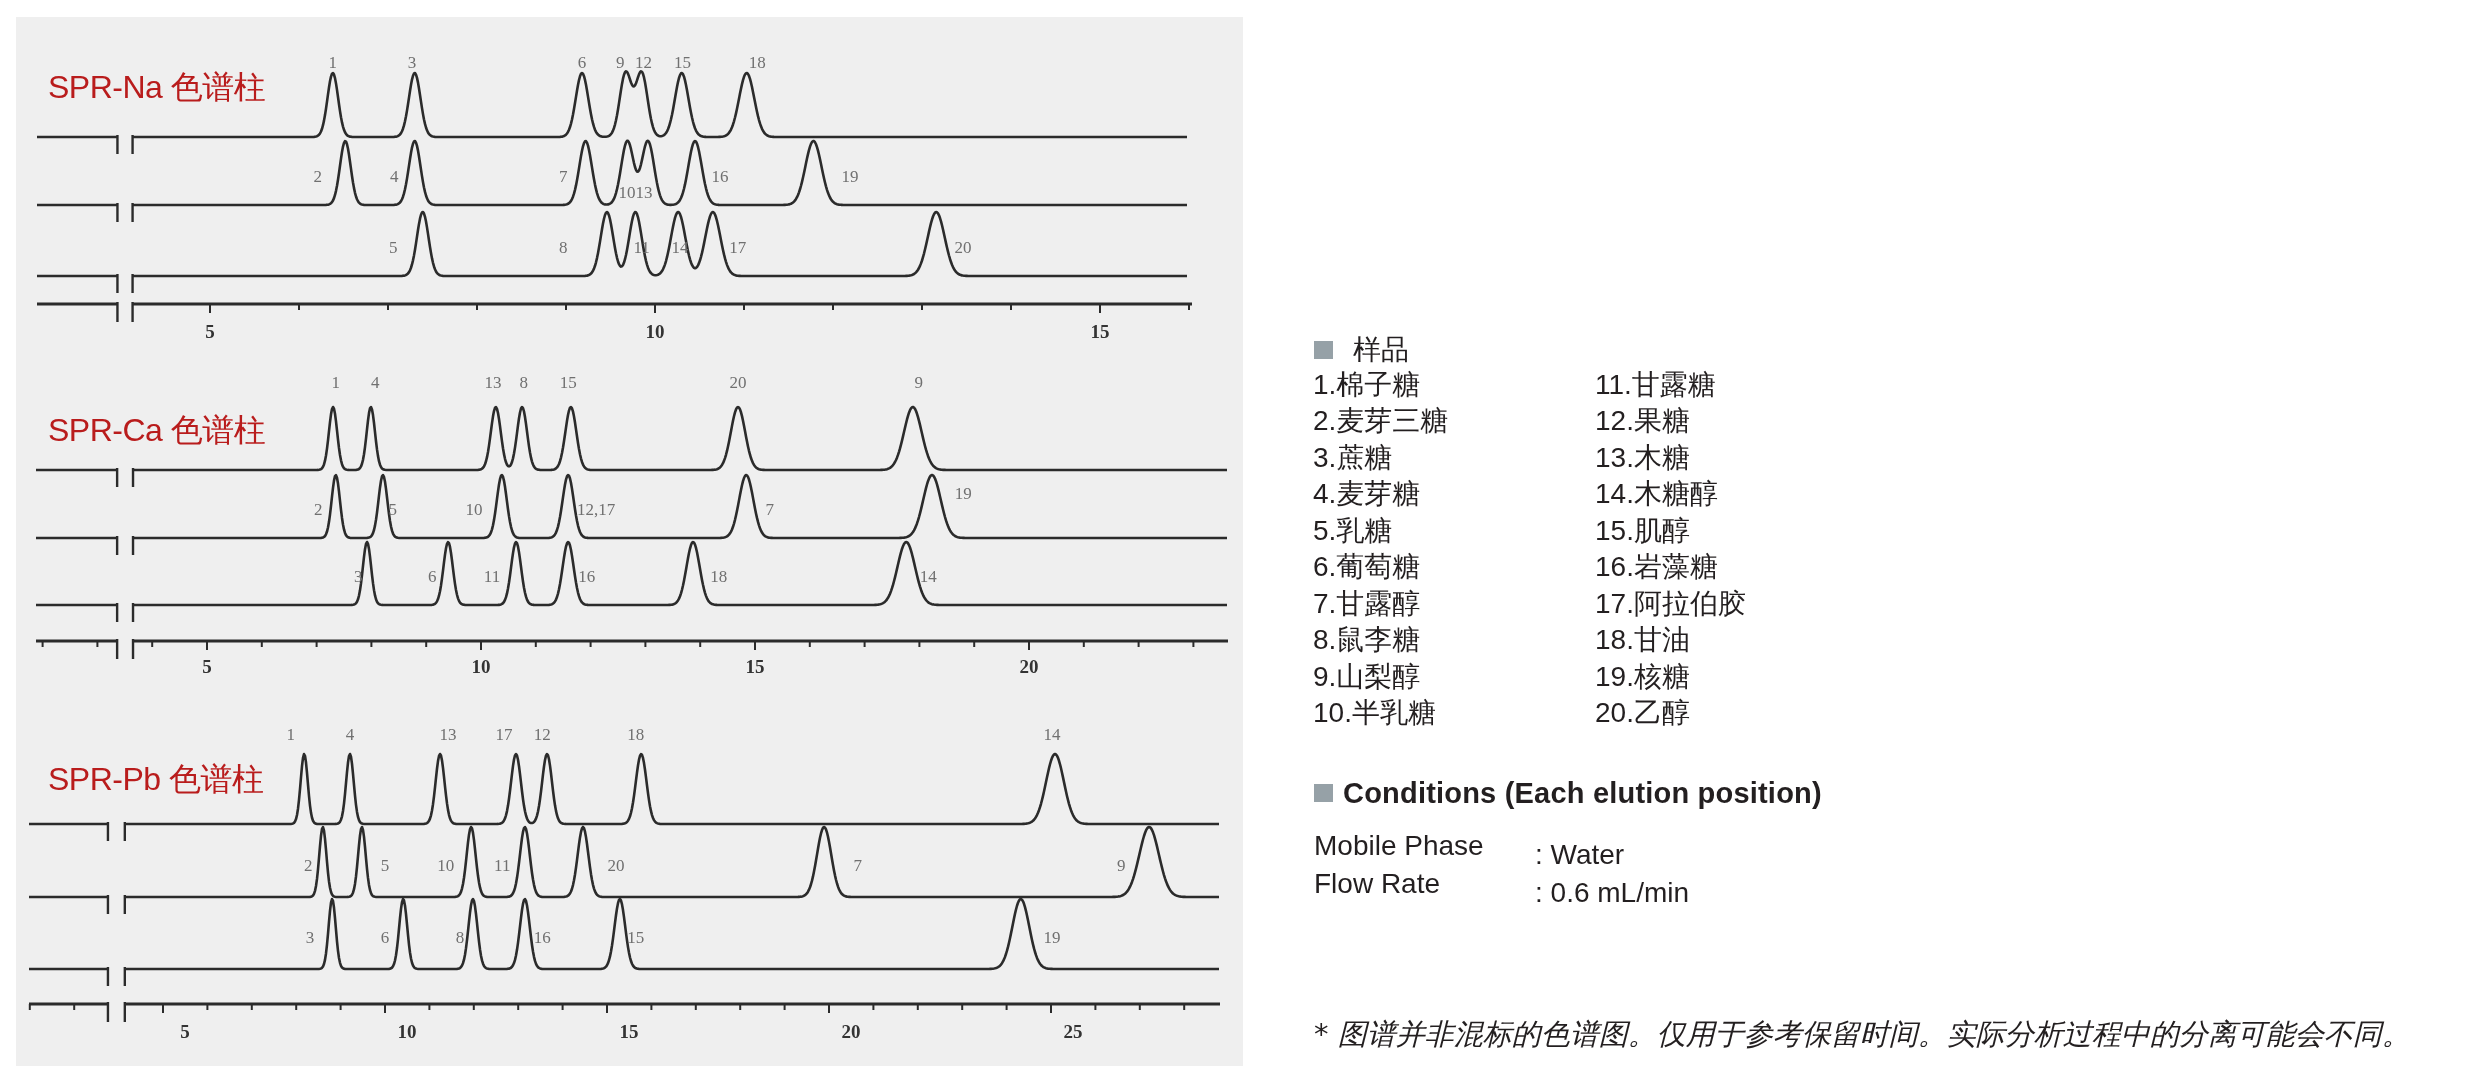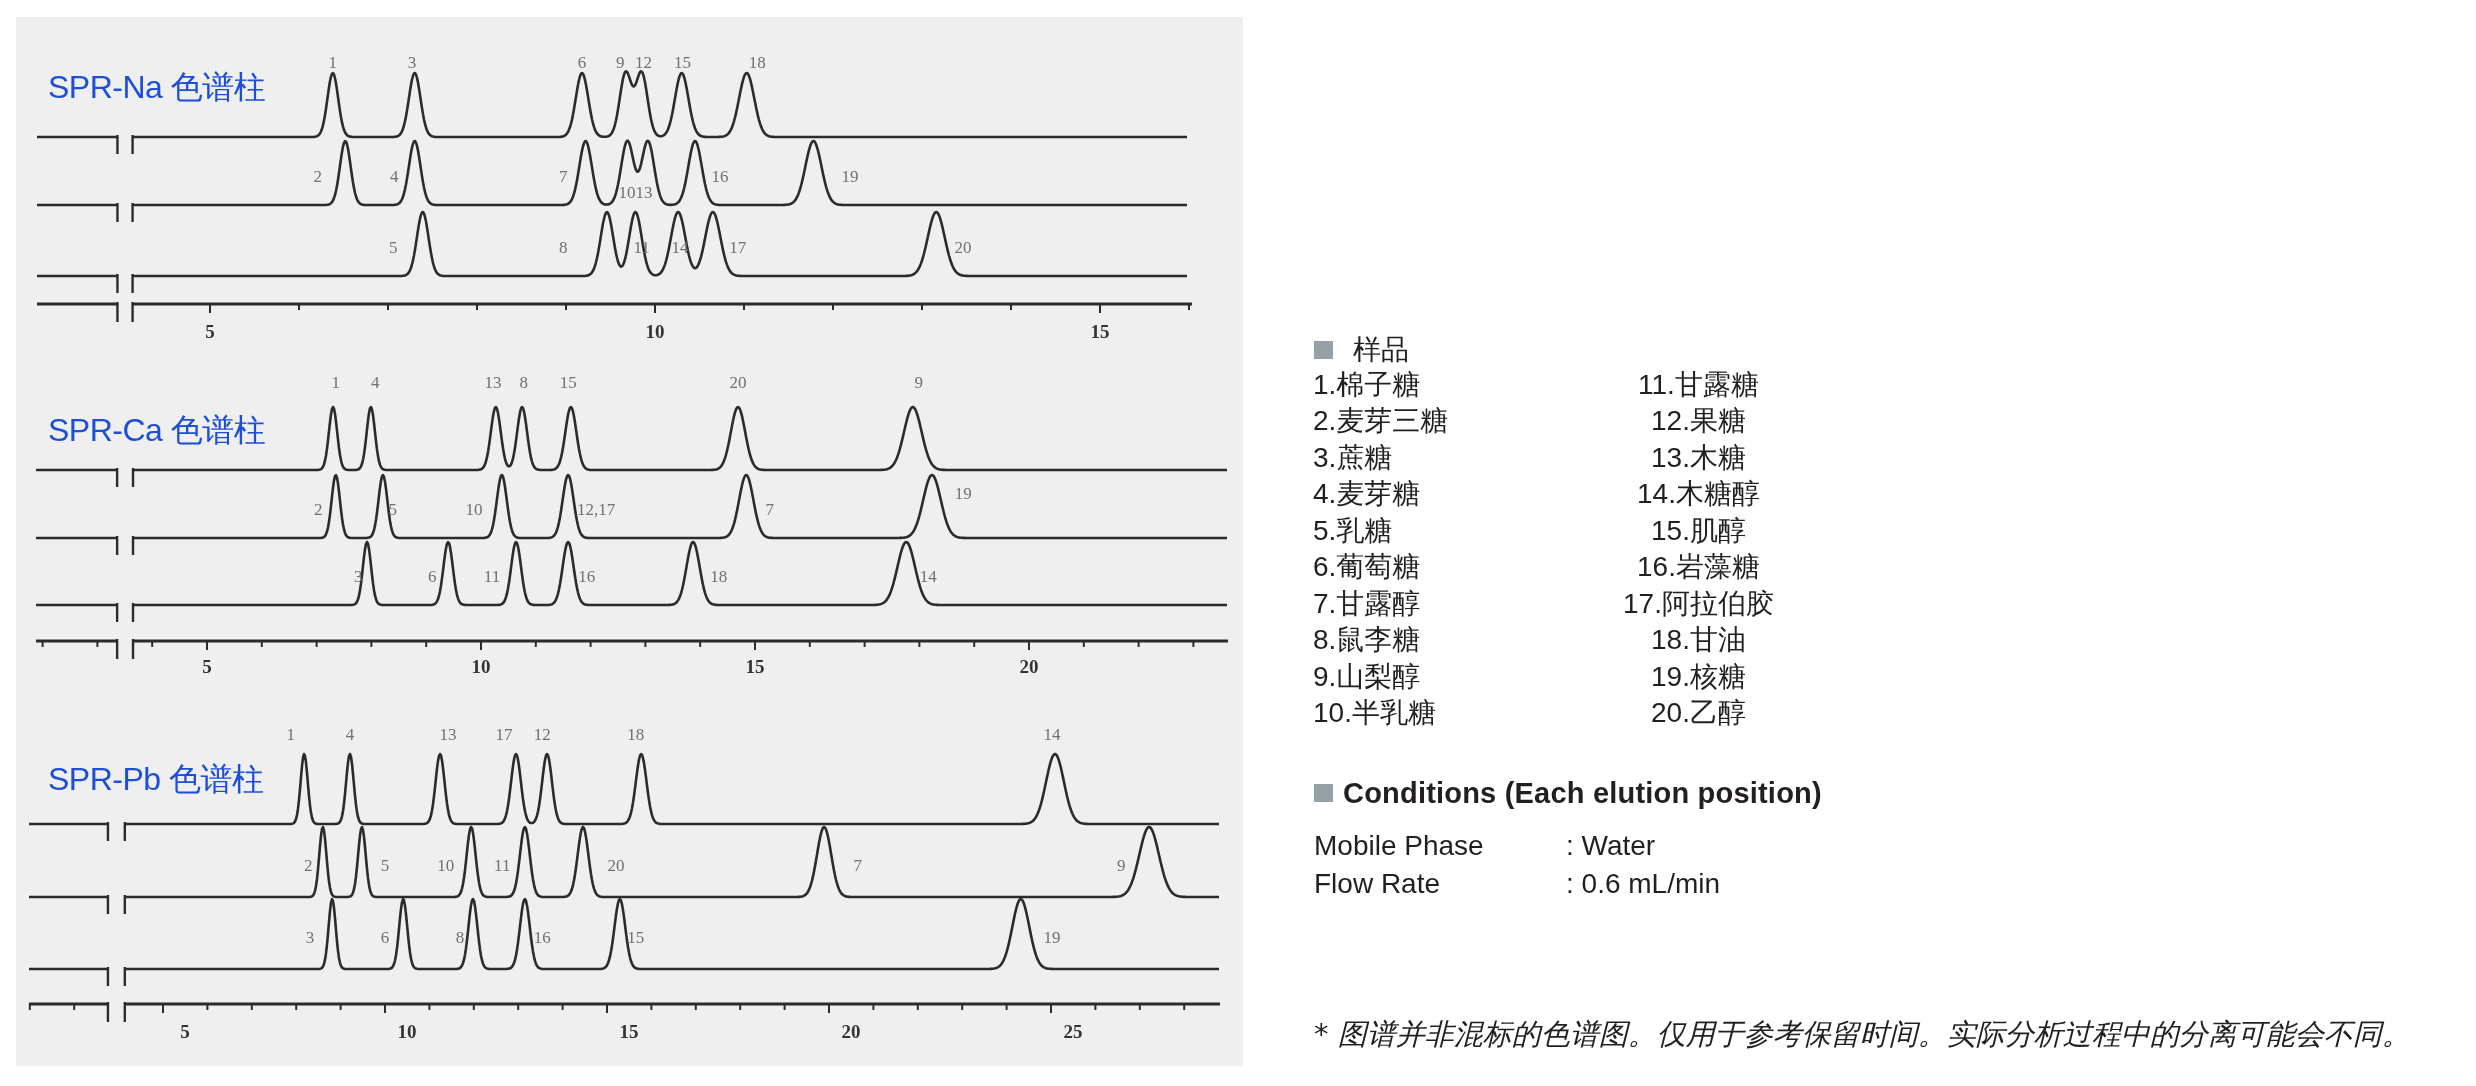--- a/index.html
+++ b/index.html
@@ -9,58 +9,58 @@
     font-family: "DejaVu Sans", "Liberation Sans", sans-serif;
   }
   .panel {
     position: absolute; left: 16px; top: 17px; width: 1227px; height: 1049px;
     background: #efefef;
   }
   #chrom-svg { position: absolute; left: 0; top: 0; width: 1250px; height: 1086px; }
   .chart-title {
     position: absolute; left: 48px; height: 40px; line-height: 40px;
     font-family: "Liberation Sans", "DejaVu Sans", sans-serif;
-    font-size: 32px; letter-spacing: -0.5px; white-space: nowrap; color: #1d4ed8;
+    font-size: 32px; letter-spacing: -0.5px; white-space: nowrap; color: #b91c1c;
   }
   .peak-label { font-family: "Liberation Serif", "DejaVu Serif", serif; font-size: 17px; }
   .tick-label { font-family: "Liberation Serif", "DejaVu Serif", serif; font-size: 19px; font-weight: bold; }
 
   .bullet-sq { position: absolute; width: 19px; height: 18px; background: #96a1a7; }
   .legend-heading {
     position: absolute; left: 1313px; top: 332px; height: 36px; line-height: 36px;
     font-size: 28px; white-space: nowrap;
   }
   .legend-heading .bullet-sq { left: 1px; top: 9px; }
   .legend-heading .txt { position: absolute; left: 40px; top: 0; }
 
   .legend-list { position: absolute; left: 1313px; top: 367px; width: 600px; height: 370px; }
   .legend-col { position: absolute; top: 0; }
   .legend-col.c1 { left: 0; }
-  .legend-col.c2 { left: 310px; text-align: center; }
+  .legend-col.c2 { left: 282px; }
   .li {
     height: 36.45px; line-height: 36.45px; font-size: 28px; white-space: nowrap;
     font-family: "Liberation Sans", "DejaVu Sans", sans-serif;
   }
   .li .nm { }
 
   .cond-heading {
     position: absolute; left: 1313px; top: 774px; height: 38px; line-height: 38px;
     font-size: 29px; font-weight: bold; white-space: nowrap; letter-spacing: 0.2px;
     font-family: "Liberation Sans", "DejaVu Sans", sans-serif;
   }
   .cond-heading .bullet-sq { left: 1px; top: 10px; }
   .cond-heading .txt { position: absolute; left: 30px; top: 0; }
 
   .cond-rows { position: absolute; left: 1314px; top: 827px; width: 500px; }
   .cond-row {
     position: relative; height: 37.5px; line-height: 37.5px; font-size: 28px;
     font-family: "Liberation Sans", "DejaVu Sans", sans-serif; white-space: nowrap;
   }
   .cond-row .lbl { position: absolute; left: 0; top: 0; }
-  .cond-row .val { position: absolute; left: 221px; top: 0; margin-left: 31px; }
+  .cond-row .val { position: absolute; left: 221px; top: 9px; }
 
   .footnote {
     position: absolute; left: 1314px; top: 1014px; height: 40px; line-height: 40px;
     font-size: 29px; white-space: nowrap; font-style: italic;
   }
 </style>
 </head>
 <body>
 
 <div class="panel"></div>

